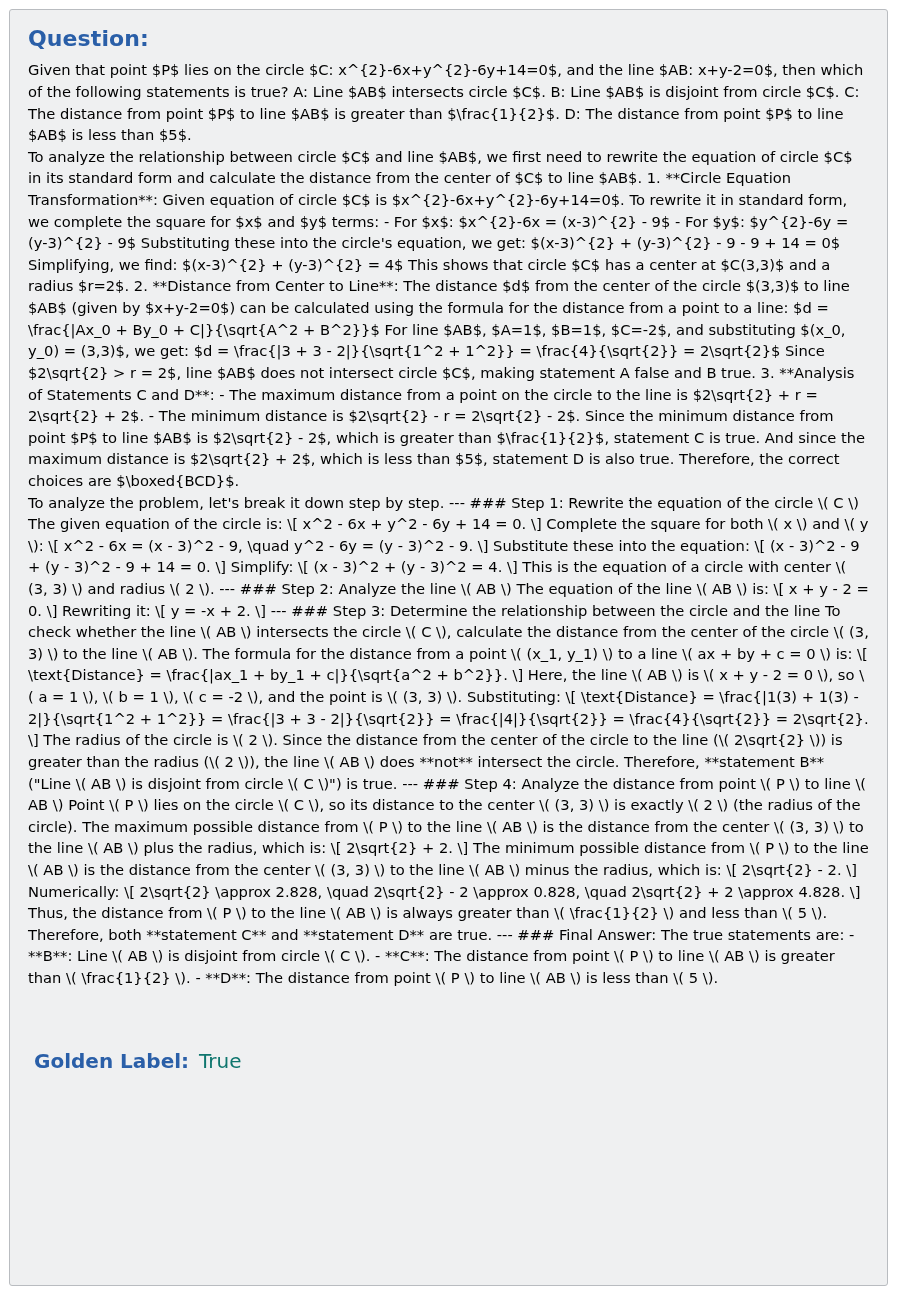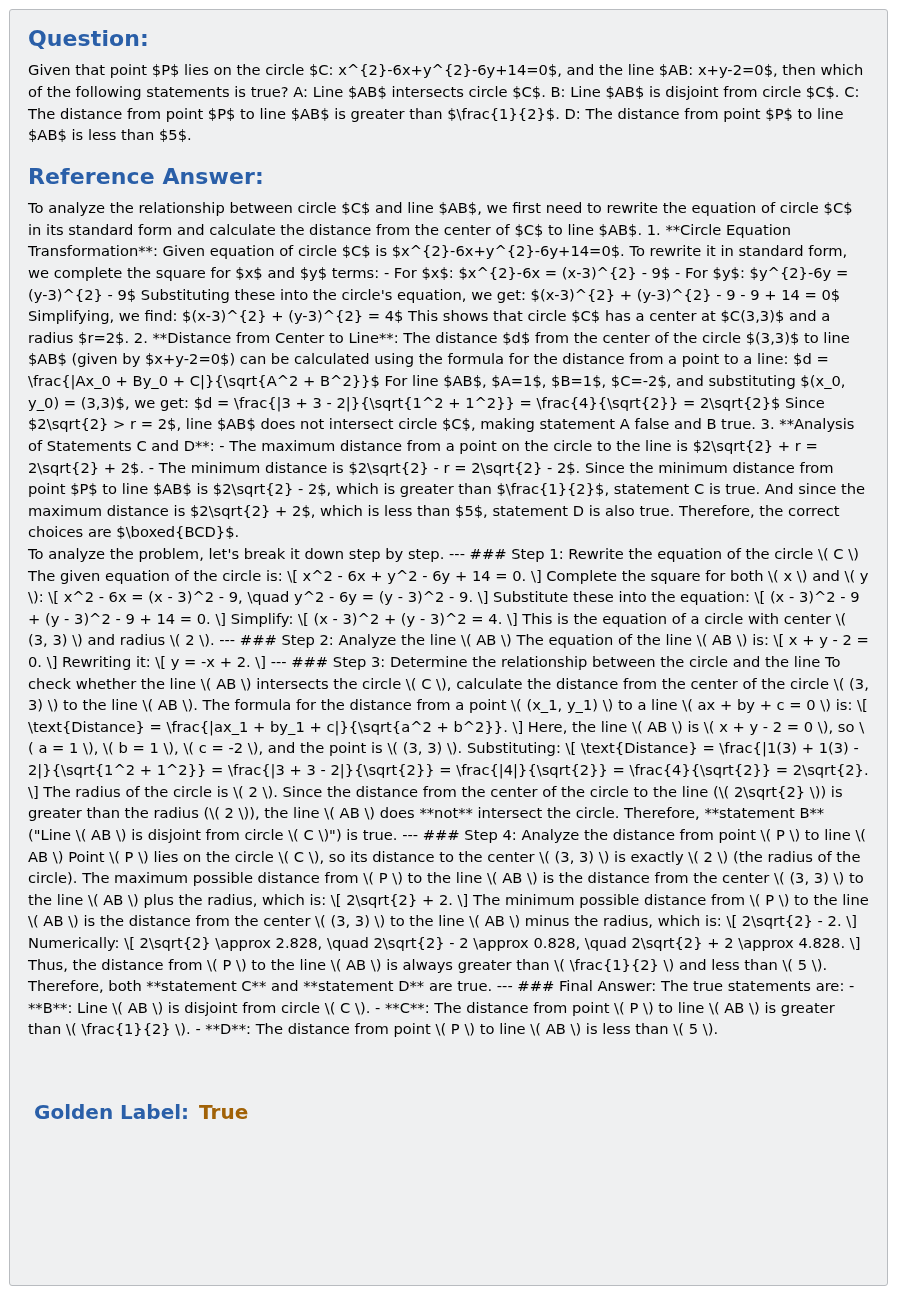--- a/index.html
+++ b/index.html
@@ -52,35 +52,34 @@
     margin-top: 16px;
     padding-left: 6px;
   }
   .golden-label {
     color: #2a5fa8;
     font-size: 20px;
     font-weight: bold;
     margin-top: 44px;
   }
   .golden-value {
-    color: #a16207;
+    color: #0f766e;
     font-size: 20px;
-    font-weight: bold;
+    font-weight: normal;
   }
 </style>
 </head>
 <body>
 
 <div class="page">
   <div class="card">
 
     <h2 class="section-heading">Question:</h2>
     <p class="body-text">Given that point $P$ lies on the circle $C: x^{2}-6x+y^{2}-6y+14=0$, and the line $AB: x+y-2=0$, then which of the following statements is true? A: Line $AB$ intersects circle $C$. B: Line $AB$ is disjoint from circle $C$. C: The distance from point $P$ to line $AB$ is greater than $\frac{1}{2}$. D: The distance from point $P$ to line $AB$ is less than $5$.</p>
 
-    <h2 class="section-heading second">Reference Answer:</h2>
     <p class="body-text">To analyze the relationship between circle $C$ and line $AB$, we first need to rewrite the equation of circle $C$ in its standard form and calculate the distance from the center of $C$ to line $AB$. 1. **Circle Equation Transformation**: Given equation of circle $C$ is $x^{2}-6x+y^{2}-6y+14=0$. To rewrite it in standard form, we complete the square for $x$ and $y$ terms: - For $x$: $x^{2}-6x = (x-3)^{2} - 9$ - For $y$: $y^{2}-6y = (y-3)^{2} - 9$ Substituting these into the circle's equation, we get: $(x-3)^{2} + (y-3)^{2} - 9 - 9 + 14 = 0$ Simplifying, we find: $(x-3)^{2} + (y-3)^{2} = 4$ This shows that circle $C$ has a center at $C(3,3)$ and a radius $r=2$. 2. **Distance from Center to Line**: The distance $d$ from the center of the circle $(3,3)$ to line $AB$ (given by $x+y-2=0$) can be calculated using the formula for the distance from a point to a line: $d = \frac{|Ax_0 + By_0 + C|}{\sqrt{A^2 + B^2}}$ For line $AB$, $A=1$, $B=1$, $C=-2$, and substituting $(x_0, y_0) = (3,3)$, we get: $d = \frac{|3 + 3 - 2|}{\sqrt{1^2 + 1^2}} = \frac{4}{\sqrt{2}} = 2\sqrt{2}$ Since $2\sqrt{2} &gt; r = 2$, line $AB$ does not intersect circle $C$, making statement A false and B true. 3. **Analysis of Statements C and D**: - The maximum distance from a point on the circle to the line is $2\sqrt{2} + r = 2\sqrt{2} + 2$. - The minimum distance is $2\sqrt{2} - r = 2\sqrt{2} - 2$. Since the minimum distance from point $P$ to line $AB$ is $2\sqrt{2} - 2$, which is greater than $\frac{1}{2}$, statement C is true. And since the maximum distance is $2\sqrt{2} + 2$, which is less than $5$, statement D is also true. Therefore, the correct choices are $\boxed{BCD}$.</p>
 
     <p class="body-text">To analyze the problem, let's break it down step by step. --- ### Step 1: Rewrite the equation of the circle \( C \) The given equation of the circle is: \[ x^2 - 6x + y^2 - 6y + 14 = 0. \] Complete the square for both \( x \) and \( y \): \[ x^2 - 6x = (x - 3)^2 - 9, \quad y^2 - 6y = (y - 3)^2 - 9. \] Substitute these into the equation: \[ (x - 3)^2 - 9 + (y - 3)^2 - 9 + 14 = 0. \] Simplify: \[ (x - 3)^2 + (y - 3)^2 = 4. \] This is the equation of a circle with center \( (3, 3) \) and radius \( 2 \). --- ### Step 2: Analyze the line \( AB \) The equation of the line \( AB \) is: \[ x + y - 2 = 0. \] Rewriting it: \[ y = -x + 2. \] --- ### Step 3: Determine the relationship between the circle and the line To check whether the line \( AB \) intersects the circle \( C \), calculate the distance from the center of the circle \( (3, 3) \) to the line \( AB \). The formula for the distance from a point \( (x_1, y_1) \) to a line \( ax + by + c = 0 \) is: \[ \text{Distance} = \frac{|ax_1 + by_1 + c|}{\sqrt{a^2 + b^2}}. \] Here, the line \( AB \) is \( x + y - 2 = 0 \), so \( a = 1 \), \( b = 1 \), \( c = -2 \), and the point is \( (3, 3) \). Substituting: \[ \text{Distance} = \frac{|1(3) + 1(3) - 2|}{\sqrt{1^2 + 1^2}} = \frac{|3 + 3 - 2|}{\sqrt{2}} = \frac{|4|}{\sqrt{2}} = \frac{4}{\sqrt{2}} = 2\sqrt{2}. \] The radius of the circle is \( 2 \). Since the distance from the center of the circle to the line (\( 2\sqrt{2} \)) is greater than the radius (\( 2 \)), the line \( AB \) does **not** intersect the circle. Therefore, **statement B** ("Line \( AB \) is disjoint from circle \( C \)") is true. --- ### Step 4: Analyze the distance from point \( P \) to line \( AB \) Point \( P \) lies on the circle \( C \), so its distance to the center \( (3, 3) \) is exactly \( 2 \) (the radius of the circle). The maximum possible distance from \( P \) to the line \( AB \) is the distance from the center \( (3, 3) \) to the line \( AB \) plus the radius, which is: \[ 2\sqrt{2} + 2. \] The minimum possible distance from \( P \) to the line \( AB \) is the distance from the center \( (3, 3) \) to the line \( AB \) minus the radius, which is: \[ 2\sqrt{2} - 2. \] Numerically: \[ 2\sqrt{2} \approx 2.828, \quad 2\sqrt{2} - 2 \approx 0.828, \quad 2\sqrt{2} + 2 \approx 4.828. \] Thus, the distance from \( P \) to the line \( AB \) is always greater than \( \frac{1}{2} \) and less than \( 5 \). Therefore, both **statement C** and **statement D** are true. --- ### Final Answer: The true statements are: - **B**: Line \( AB \) is disjoint from circle \( C \). - **C**: The distance from point \( P \) to line \( AB \) is greater than \( \frac{1}{2} \). - **D**: The distance from point \( P \) to line \( AB \) is less than \( 5 \).</p>
 
     <div class="golden-row">
       <span class="golden-label">Golden Label:</span>
       <span class="golden-value">True</span>
     </div>
 
   </div>

